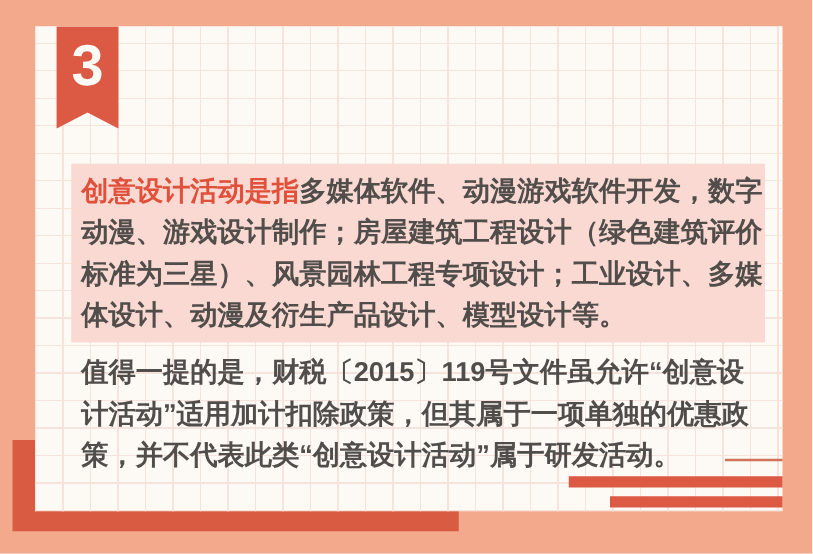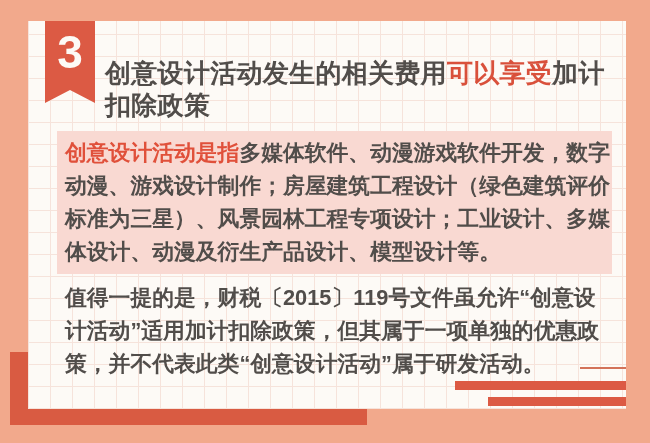--- a/index.html
+++ b/index.html
@@ -102,21 +102,20 @@
 <div class="page">
 
   <div class="card-shadow"></div>
 
   <div class="card">
 
     <div class="ribbon">
       <span class="num">3</span>
     </div>
 
-    <h1 class="title"><span>创意设计活动发生的相关费用</span><span class="em">可以享受</span><span>加计扣除政策</span></h1>
 
     <div class="content">
 
       <p class="para-def"><span class="lead">创意设计活动是指</span><span>多媒体软件、动漫游戏软件开发，数字动漫、游戏设计制作；房屋建筑工程设计（绿色建筑评价标准为三星）、风景园林工程专项设计；工业设计、多媒体设计、动漫及衍生产品设计、模型设计等。</span></p>
 
       <p class="para-note">值得一提的是，财税〔2015〕119号文件虽允许“创意设计活动”适用加计扣除政策，但其属于一项单独的优惠政策，并不代表此类“创意设计活动”属于研发活动。</p>
     </div>
 
     <div class="deco-underline"></div>
     <div class="deco-bar1"></div>

